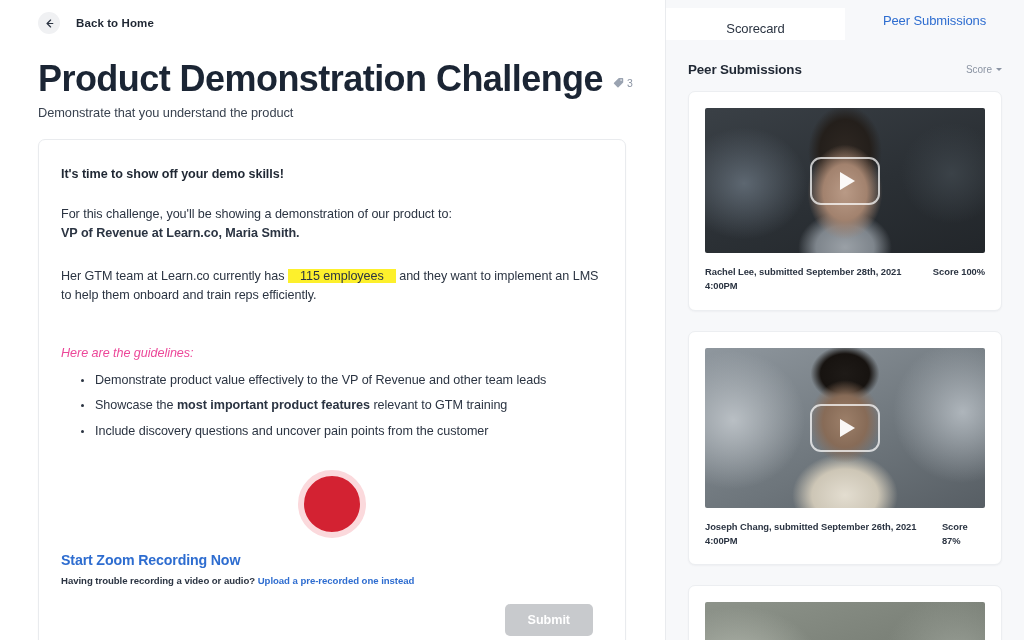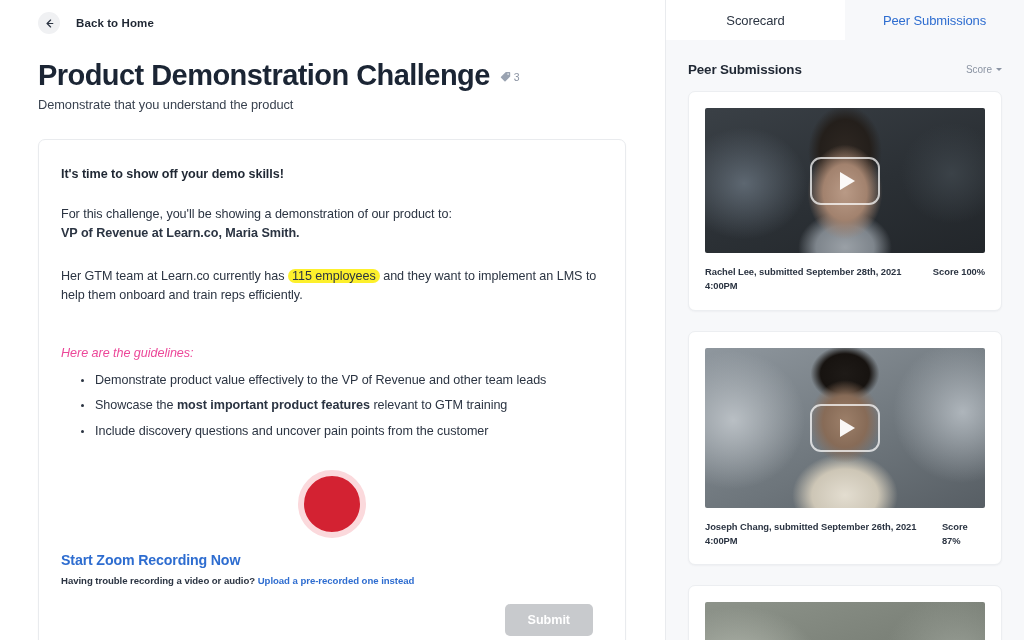--- a/index.html
+++ b/index.html
@@ -58,21 +58,21 @@
     letter-spacing: 0.1px;
   }
 
   .title-row {
     display: flex;
     align-items: baseline;
     gap: 10px;
     padding: 26px 0 0 38px;
   }
   .page-title {
-    font-size: 29px;
+    font-size: 36px;
     font-weight: bold;
     letter-spacing: -0.55px;
     color: #1b2534;
     line-height: 1.05;
   }
   .tag-chip {
     display: inline-flex;
     align-items: center;
     gap: 3px;
     transform: translateY(-3px);
@@ -118,22 +118,21 @@
     color: #2b3442;
     line-height: 1.52;
     letter-spacing: -0.05px;
     margin-top: 24px;
   }
   .para.tight { margin-top: 24px; }
   .para b { font-weight: bold; }
 
   .hl {
     background: #fdf02c;
-    padding: 0 4px;
-    border-radius: 7px;
+    padding: 0 12px;
   }
 
   .guide-head {
     font-size: 12.6px;
     color: #ec4899;
     margin-top: 40px;
     letter-spacing: -0.05px;
     font-style: italic;
   }
 
@@ -237,20 +236,21 @@
     justify-content: center;
     font-size: 13px;
     letter-spacing: -0.1px;
     cursor: pointer;
     height: 40px;
   }
   .tab.active {
     background: #ffffff;
     color: #2b3442;
     font-weight: normal;
+    margin-top: 8px;
   }
   .tab.inactive {
     background: #f7f8fa;
     color: #2e6dd0;
   }
 
   .side-body {
     position: relative;
     height: 600px;
     background: #f7f8fa;

